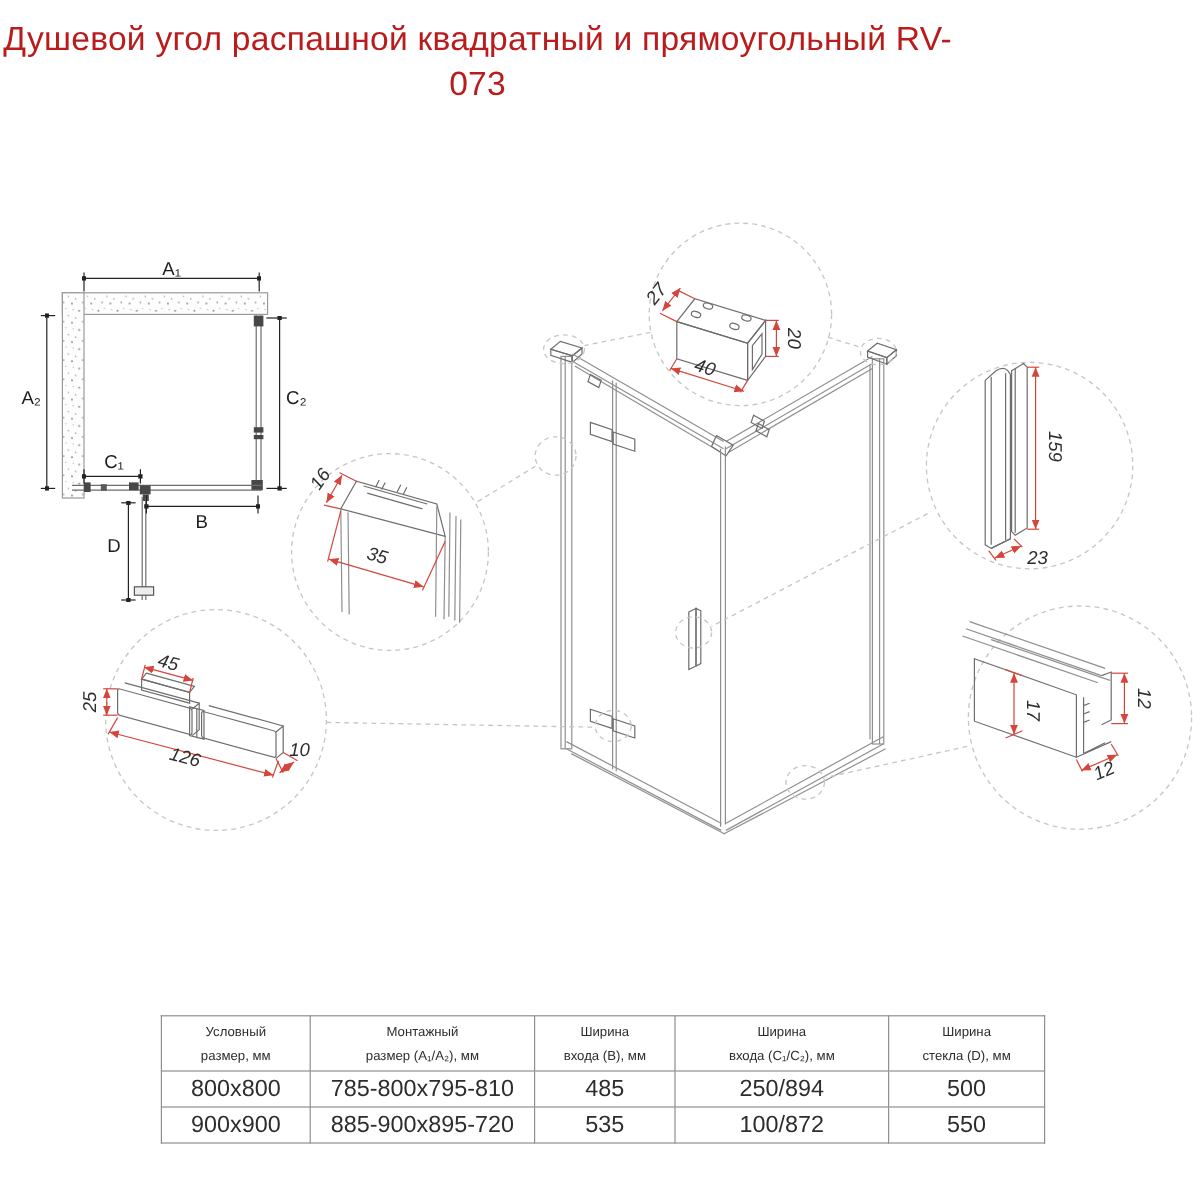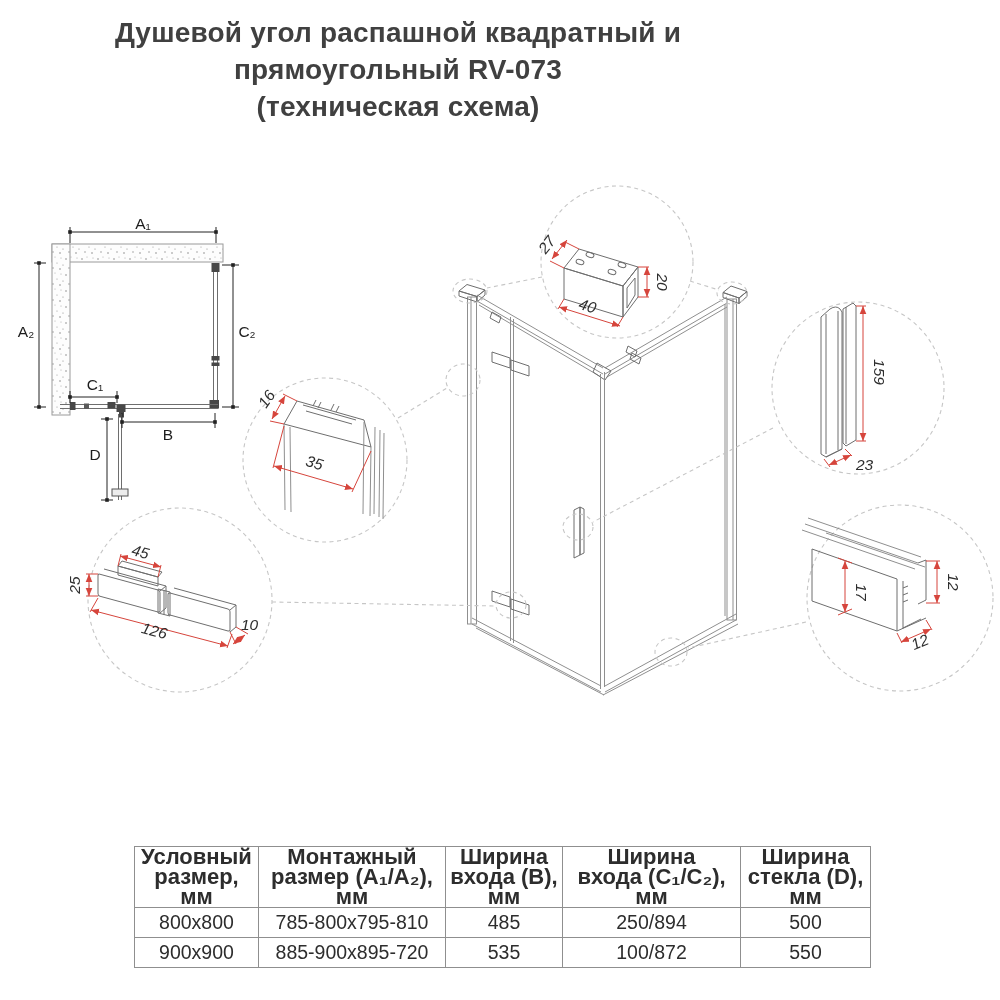--- a/index.html
+++ b/index.html
@@ -1,41 +1,40 @@
 <!DOCTYPE html>
 <html><head>
 <meta charset="utf-8">
 <style>
   html,body{margin:0;padding:0;background:#fff;}
   body{width:1000px;height:1000px;position:relative;overflow:hidden;
        font-family:"Liberation Sans","DejaVu Sans",sans-serif;color:#222;}
   .title{position:absolute;left:0;top:14px;width:796px;text-align:center;
-         font-size:28px;line-height:37px;color:#404040;font-weight:700;letter-spacing:.2px;}
+         font-size:28px;line-height:37px;color:#b91c1c;font-weight:400;letter-spacing:.2px;}
   svg{position:absolute;left:0;top:0;}
   svg text{font-family:"Liberation Sans","DejaVu Sans",sans-serif;}
   .plab{font-size:15.5px;fill:#1d1d1d;}
   .dim{font-size:15.5px;fill:#2e2e2e;font-style:italic;}
   .thin{stroke:#8f8f8f;stroke-width:1;fill:none;}
   .thind{stroke:#6e6e6e;stroke-width:1;fill:none;}
   .blk{stroke:#222;stroke-width:1;fill:none;}
   .red{stroke:#d6453c;stroke-width:1;fill:none;}
   .dash{stroke:#c6c6c6;stroke-width:1.1;fill:none;stroke-dasharray:4 3.5;}
   table.sizes{position:absolute;left:134px;top:846px;width:736px;border-collapse:collapse;
       table-layout:fixed;}
   table.sizes th,table.sizes td{border:1px solid #8f8f8f;text-align:center;vertical-align:middle;
       padding:0;color:#2d2d2d;}
-  table.sizes th{height:45px;font-weight:700;font-size:22px;line-height:20px;}
+  table.sizes th{height:45px;font-weight:400;font-size:11px;line-height:20px;}
   table.sizes td{height:29px;font-size:19.5px;font-weight:400;margin-left:40px;}
 </style>
 </head>
 <body>
 
 <div class="title">
   <div>Душевой угол распашной квадратный и прямоугольный RV-073</div>
-  <div>(техническая схема)</div>
 </div>
 
 <svg width="1000" height="840" viewBox="0 0 1000 840">
   <defs>
     <pattern id="stip" width="16" height="16" patternUnits="userSpaceOnUse">
       <rect width="16" height="16" fill="#fdfdfd"></rect>
       <circle cx="2" cy="3" r="0.8" fill="#8c8c8c"></circle>
       <circle cx="9" cy="7" r="0.6" fill="#9a9a9a"></circle>
       <circle cx="5" cy="12" r="0.7" fill="#8c8c8c"></circle>
       <circle cx="13" cy="2" r="0.5" fill="#9a9a9a"></circle>

